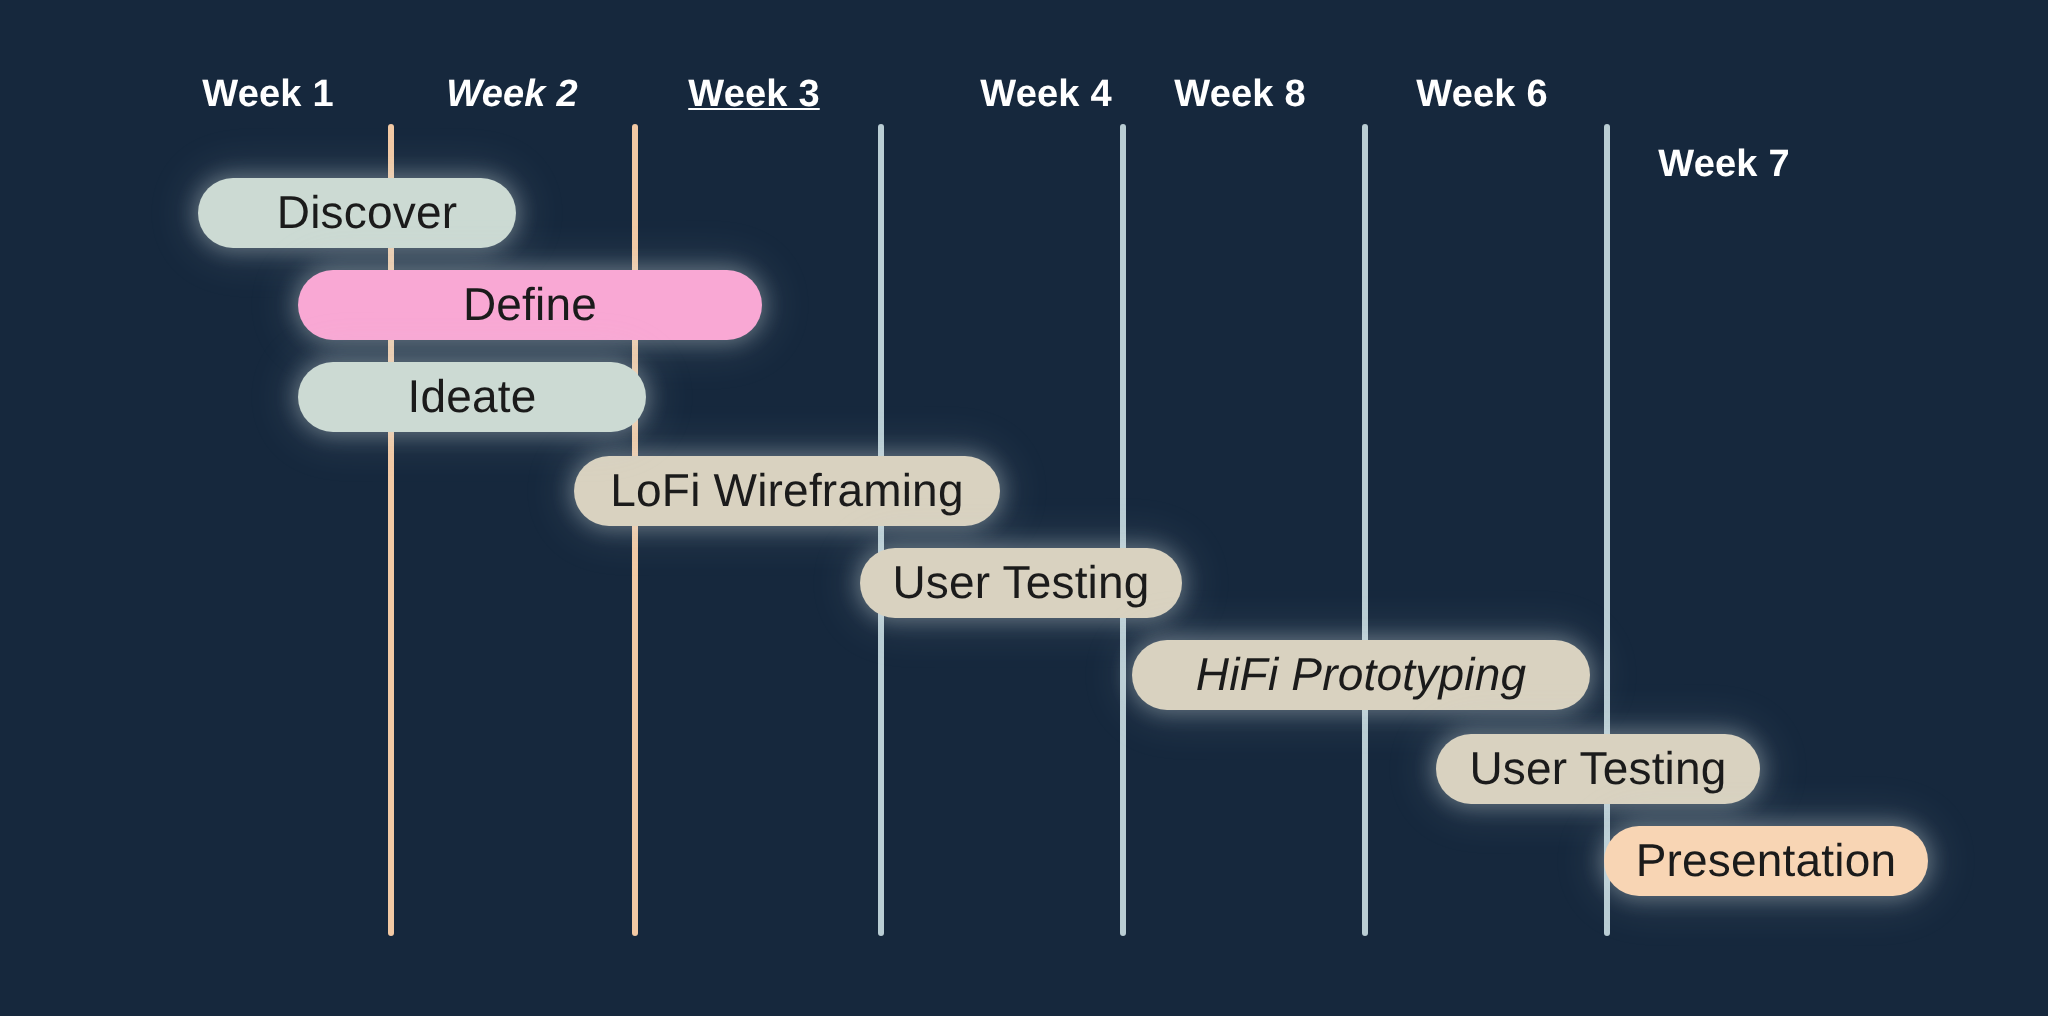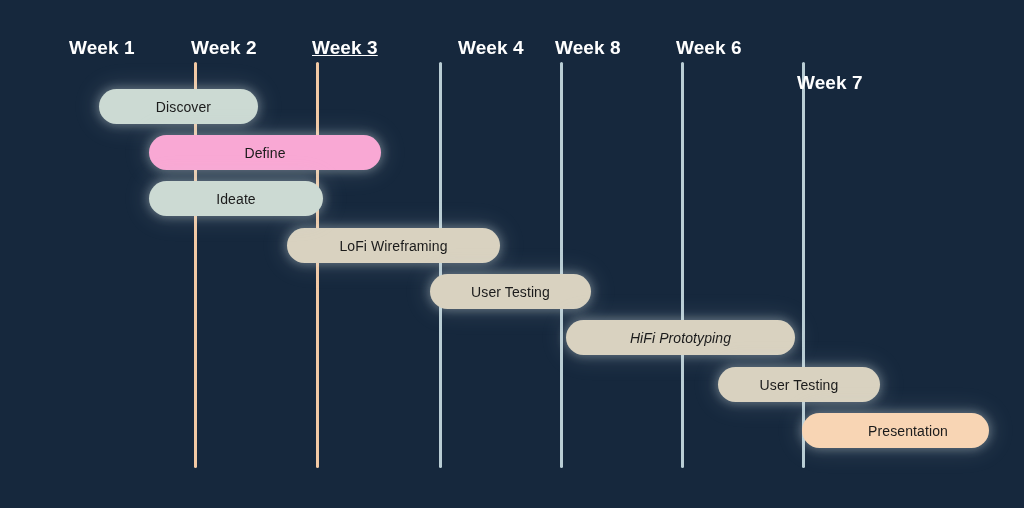--- a/index.html
+++ b/index.html
@@ -37,21 +37,21 @@
   #week-header {
     position: absolute;
     left: 0; top: 0;
     width: 1024px;
     height: 62px;
     z-index: 3;
   }
   .week-label {
     position: absolute;
     top: 38px;
-    text-align: left;
+    text-align: center;
     color: #ffffff;
     font-family: "Liberation Sans", sans-serif;
     font-size: 19px;
     font-weight: bold;
     letter-spacing: 0.1px;
     white-space: nowrap;
     line-height: 1;
   }
   
   #bars-layer {
@@ -67,21 +67,21 @@
     border-radius: 18px;
     display: flex;
     align-items: center;
     justify-content: center;
     box-shadow: 0 0 10px 2px rgba(230, 238, 240, 0.30),
                 0 0 22px 6px rgba(200, 216, 224, 0.12);
   }
   .task-bar-label {
     color: #1b1b1b;
     font-family: "Liberation Sans", sans-serif;
-    font-size: 14px;
+    font-size: 23px;
     font-weight: normal;
     white-space: nowrap;
     line-height: 1;
     letter-spacing: 0.1px;
   }
 </style>
 </head>
 <body>
 
 <div id="gantt-root">
@@ -110,28 +110,28 @@
       </div>
       <div class="task-bar" style="left: 430px; top: 274px; width: 161px; background: rgb(217, 210, 192);">
         <span class="task-bar-label">User Testing</span>
       </div>
       <div class="task-bar" style="left: 566px; top: 320px; width: 229px; background: rgb(217, 210, 192); font-style: italic;">
         <span class="task-bar-label">HiFi Prototyping</span>
       </div>
       <div class="task-bar" style="left: 718px; top: 367px; width: 162px; background: rgb(217, 210, 192);">
         <span class="task-bar-label">User Testing</span>
       </div>
-      <div class="task-bar" style="left: 802px; top: 413px; width: 162px; background: rgb(248, 213, 180); padding-left: 25px;">
+      <div class="task-bar" style="left: 802px; top: 413px; width: 162px; background: rgb(248, 213, 180);">
         <span class="task-bar-label">Presentation</span>
       </div>
     </div>
 
   <div id="week-header">
       <div class="week-label" style="left: 69px; width: 130px;">Week 1</div>
-      <div class="week-label" style="left: 191px; width: 130px;">Week 2</div>
+      <div class="week-label" style="left: 191px; width: 130px; font-style: italic;">Week 2</div>
       <div class="week-label" style="left: 312px; width: 130px; text-decoration: underline;">Week 3</div>
       <div class="week-label" style="left: 458px; width: 130px;">Week 4</div>
       <div class="week-label" style="left: 555px; width: 130px;">Week 8</div>
       <div class="week-label" style="left: 676px; width: 130px;">Week 6</div>
       <div class="week-label" style="left: 797px; width: 130px; margin-top: 35px;">Week 7</div>
     </div>
 
 </div>
 
 </body></html>

